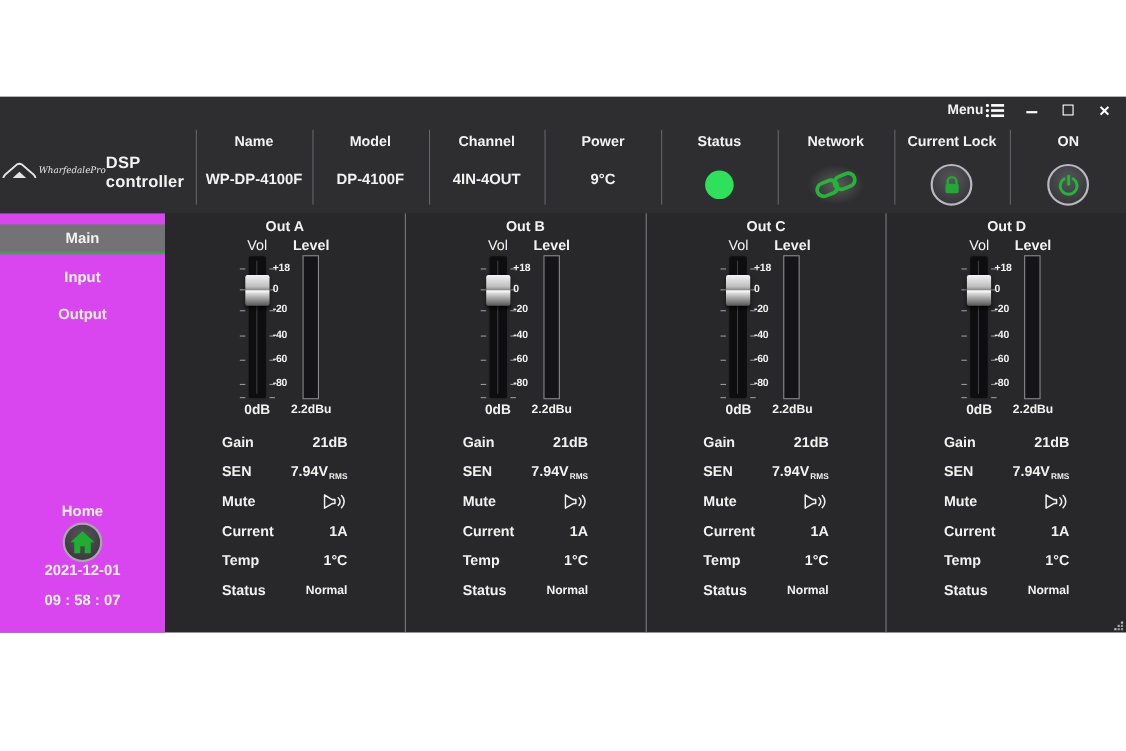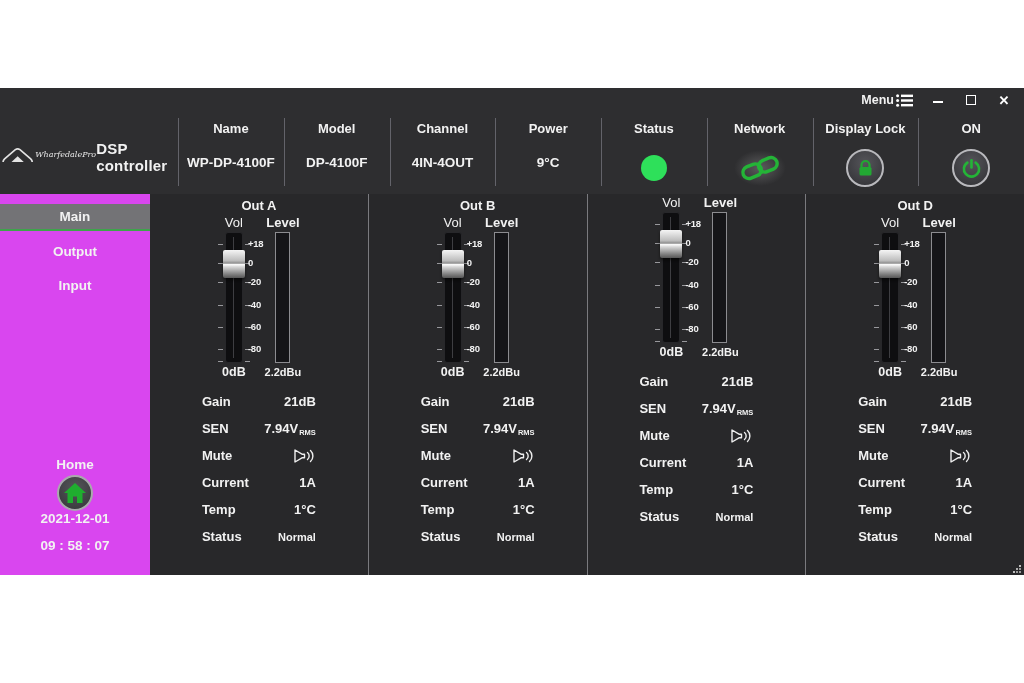--- a/index.html
+++ b/index.html
@@ -156,21 +156,21 @@
           <svg width="42" height="26" viewBox="0 0 42 26">
             <g transform="rotate(-22 21 13)" fill="none" stroke="#24b437" stroke-width="3.4">
               <rect x="3" y="7" width="19" height="12" rx="6"></rect>
                 <rect x="20" y="7" width="19" height="12" rx="6"></rect>
             </g>
           </svg>
         </div>
       </div>
     </div>
     <div class="hcell">
-      <div class="hlabel">Display Lock</div>
+      <div class="hlabel">Current Lock</div>
       <div class="icon-slot">
         <div class="ring">
           <svg width="19" height="19" viewBox="0 0 19 19">
             <path d="M5.5 8.5 V6 a4 4 0 0 1 8 0 v2.5" fill="none" stroke="#22a933" stroke-width="2.2"></path>
             <rect x="3.5" y="8" width="12" height="8.6" rx="1.6" fill="#22a933"></rect>
           </svg>
         </div>
       </div>
     </div>
     <div class="hcell">
@@ -182,22 +182,22 @@
             <path d="M6.4 4.6 a7.6 7.6 0 1 0 8.2 0" fill="none" stroke="#24b437" stroke-width="2.6" stroke-linecap="round"></path>
           </svg>
         </div>
       </div>
     </div>
   </div>
 
   <div class="app-body">
     <div class="sidebar">
       <div class="nav-item active">Main</div>
+      <div class="nav-item">Input</div>
       <div class="nav-item">Output</div>
-      <div class="nav-item">Input</div>
       <div class="home-block">
         <div class="home-label">Home</div>
         <div class="home-btn">
           <svg width="24" height="22" viewBox="0 0 24 22">
             <path d="M12 1 L23 11 H19.5 V21 H14 V14.5 H10 V21 H4.5 V11 H1 Z" fill="#1fae2f"></path>
           </svg>
         </div>
         <div class="date-text">2021-12-01</div>
         <div class="time-text">09 : 58 : 07</div>
       </div>
@@ -340,20 +340,21 @@
         <span class="rv">1°C</span>
       </div>
       <div class="row status">
         <span class="rl">Status</span>
         <span class="rv">Normal</span>
       </div>
     </div>
   </div>
 
   <div class="strip">
+    <div class="strip-title">Out C</div>
     <div class="fader-assembly">
       <div class="vol-label">Vol</div>
       <div class="level-label">Level</div>
       <div class="fader-track">
         <i class="tk l t0"></i>
               <i class="tk l t1"></i>
               <i class="tk l t2"></i>
               <i class="tk l t3"></i>
               <i class="tk l t4"></i>
               <i class="tk l t5"></i>

